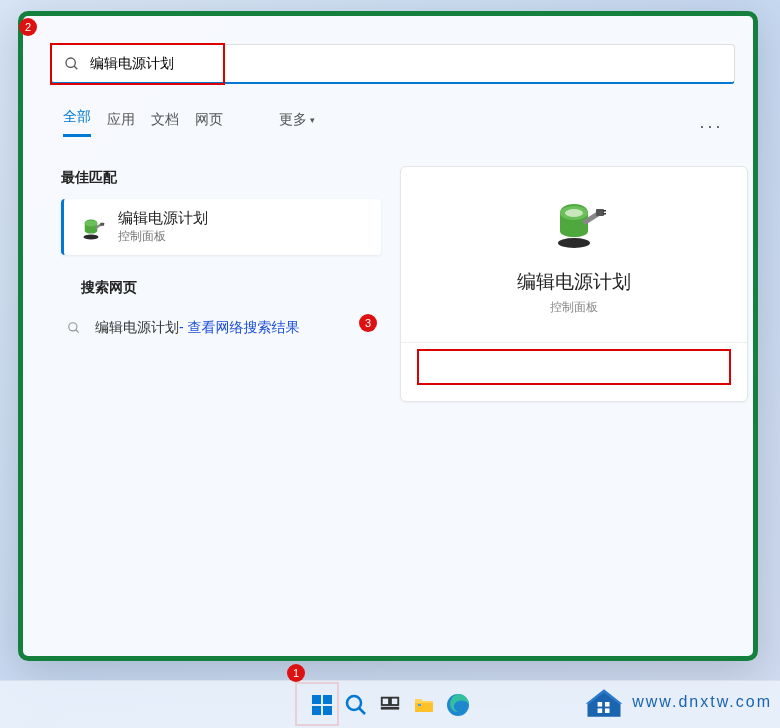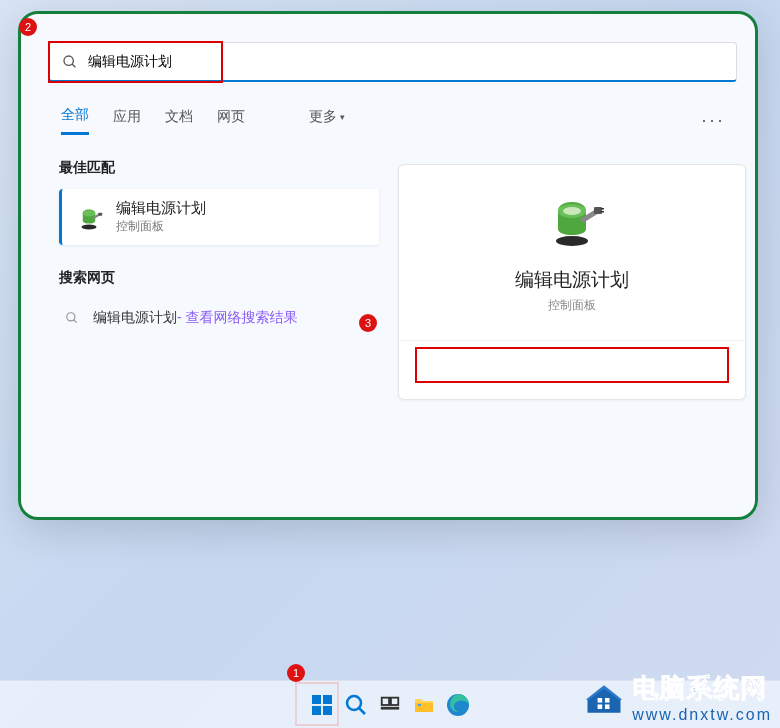--- a/index.html
+++ b/index.html
@@ -1,36 +1,36 @@
 <!DOCTYPE html>
 <html><head>
   <meta charset="utf-8">
   <style>
     * { box-sizing: border-box; margin: 0; padding: 0; font-family: "Segoe UI", "Microsoft YaHei", sans-serif; }
     body { width: 780px; height: 728px; background: linear-gradient(135deg, #d8e5f5 0%, #c5d8f0 50%, #d0daf0 100%); position: relative; overflow: hidden; }
-    .search-panel { position: absolute; top: 11px; left: 18px; width: 740px; height: 509px; background: rgba(248,250,254,0.96); border: 3px solid #15803d; border-radius: 20px; box-shadow: 0 10px 40px rgba(0,0,0,0.15); }
+    .search-panel { position: absolute; top: 11px; left: 18px; width: 740px; height: 650px; background: rgba(248,250,254,0.96); border: 5px solid #15803d; border-radius: 10px; box-shadow: 0 10px 40px rgba(0,0,0,0.15); }
     .search-box-wrap { position: absolute; top: 28px; left: 28px; right: 18px; height: 40px; background: #fff; border: 1px solid #ddd; border-bottom: 2px solid #0078d4; border-radius: 4px; display: flex; align-items: center; padding: 0 12px; }
     .search-box-highlight { position: absolute; top: 27px; left: 27px; width: 175px; height: 42px; border: 2px solid #d00; pointer-events: none; z-index: 10; }
     .search-icon-s { width: 16px; height: 16px; margin-right: 10px; }
     .search-input { border: none; outline: none; font-size: 14px; flex: 1; background: transparent; }
-    .tabs { position: absolute; top: 92px; left: 40px; right: 20px; display: flex; align-items: center; gap: 24px; font-size: 14px; color: #555; }
+    .tabs { position: absolute; top: 92px; left: 40px; right: 20px; display: flex; align-items: flex-end; gap: 16px; font-size: 14px; color: #555; }
     .tab { padding-bottom: 8px; cursor: pointer; }
     .tab.active { color: #0078d4; border-bottom: 3px solid #0078d4; font-weight: 500; }
     .more-btn { display: flex; align-items: center; gap: 3px; margin-left: 40px; }
     .dots { margin-left: auto; color: #555; font-size: 18px; letter-spacing: 2px; margin-right: 10px; cursor: pointer; }
     .left-col { position: absolute; top: 145px; left: 38px; width: 320px; }
-    .sect-head { font-size: 14px; font-weight: 600; color: #222; margin-bottom: 12px; }
+    .sect-head { font-size: 14px; font-weight: 600; color: #222; margin-bottom: 12px; margin-top: 8px; }
     .best-match { margin-top: 6px; display: flex; align-items: center; background: #fff; border-left: 3px solid #0078d4; border-radius: 4px; padding: 10px 12px; box-shadow: 0 1px 3px rgba(0,0,0,0.08); cursor: pointer; }
     .bm-icon { width: 30px; height: 30px; margin-right: 12px; }
     .bm-title { font-size: 15px; color: #222; font-weight: 500; }
     .bm-sub { font-size: 12px; color: #777; }
-    .web-head { margin-top: 24px; }
+    .web-head { margin-top: 24px; margin-left: 20px; }
     .web-row { display: flex; align-items: center; padding: 10px 6px; font-size: 14px; color: #333; margin-top: 4px; cursor: pointer; }
     .web-row .si { width: 14px; height: 14px; margin-right: 14px; opacity: .6; }
-    .web-row .grey { color: #8b5cf6; }
+    .web-row .grey { color: #1d4ed8; }
     .web-row .chev { margin-left: auto; color: #888; font-size: 12px; }
     .right-col { position: absolute; top: 150px; left: 377px; width: 348px; }
     .preview-box { background: #fff; border: 1px solid #e5e5e5; border-radius: 6px; box-shadow: 0 1px 3px rgba(0,0,0,0.05); padding: 22px 16px 10px; text-align: center; }
     .pv-icon { margin: 0 auto 12px; width: 64px; height: 64px; }
     .pv-title { font-size: 19px; color: #222; margin-bottom: 4px; }
     .pv-sub { font-size: 12px; color: #888; margin-bottom: 26px; }
     .pv-row { border: 2px solid #d00; height: 36px; margin: 6px 0 6px; }
     .marker { position: absolute; width: 18px; height: 18px; background: #d11; color: #fff; border-radius: 50%; font-size: 11px; display: flex; align-items: center; justify-content: center; z-index: 20; }
     .taskbar { position: absolute; bottom: 0; left: 0; right: 0; height: 48px; background: rgba(235,242,252,0.85); border-top: 1px solid rgba(0,0,0,0.05); display: flex; align-items: center; justify-content: center; gap: 8px; }
     .tbi { width: 26px; height: 26px; cursor: pointer; display: flex; align-items: center; justify-content: center; }
@@ -159,16 +159,15 @@
 <div class="watermark">
   <svg class="wm-logo" viewBox="0 0 48 48">
     <path d="M6 26 L24 12 L42 26 L42 40 L6 40 Z" fill="#1a64b0"></path>
     <path d="M4 26 L24 10 L44 26 L40 26 L24 14 L8 26 Z" fill="#2a7acc"></path>
     <rect x="17" y="24" width="5" height="5" fill="#fff"></rect>
       <rect x="25" y="24" width="5" height="5" fill="#fff"></rect>
     <rect x="17" y="31" width="5" height="5" fill="#fff"></rect>
       <rect x="25" y="31" width="5" height="5" fill="#fff"></rect>
   </svg>
   <div class="wm-txt">
-    <div class="wm-t1">电脑系统网</div>
     <div class="wm-t2">www.dnxtw.com</div>
   </div>
 </div>
 
 </body></html>

